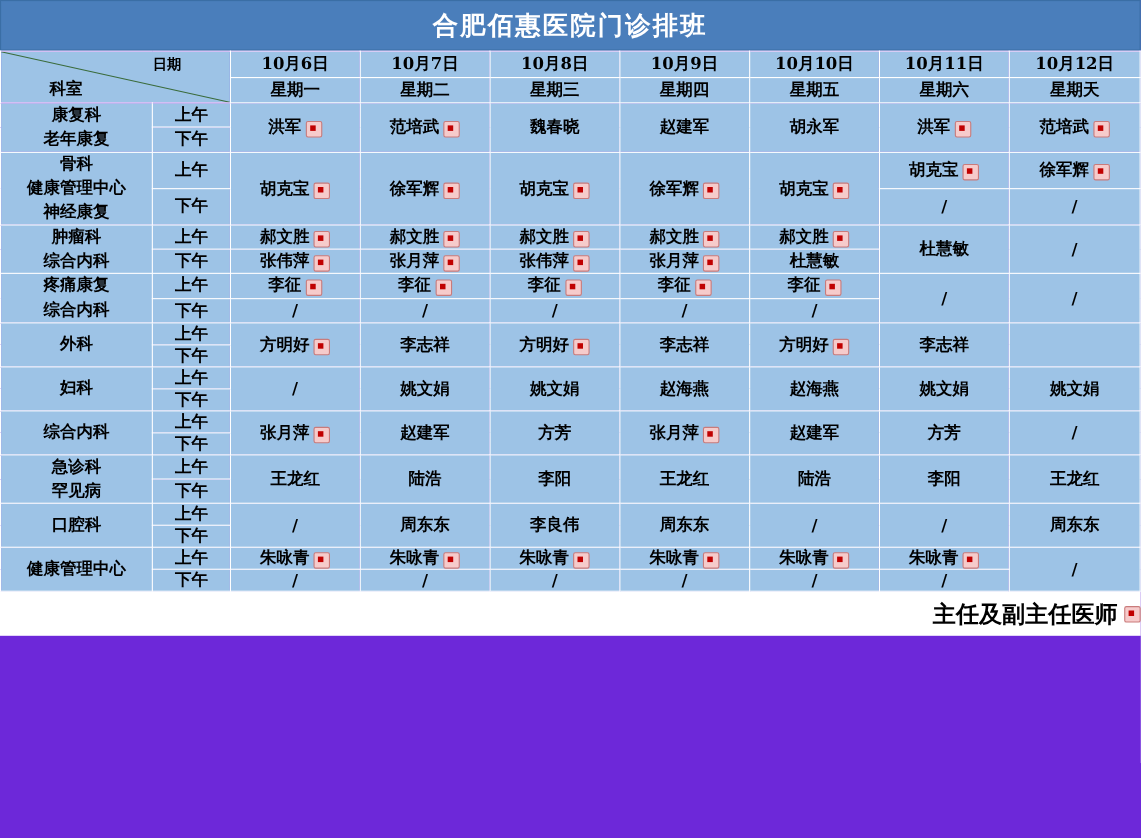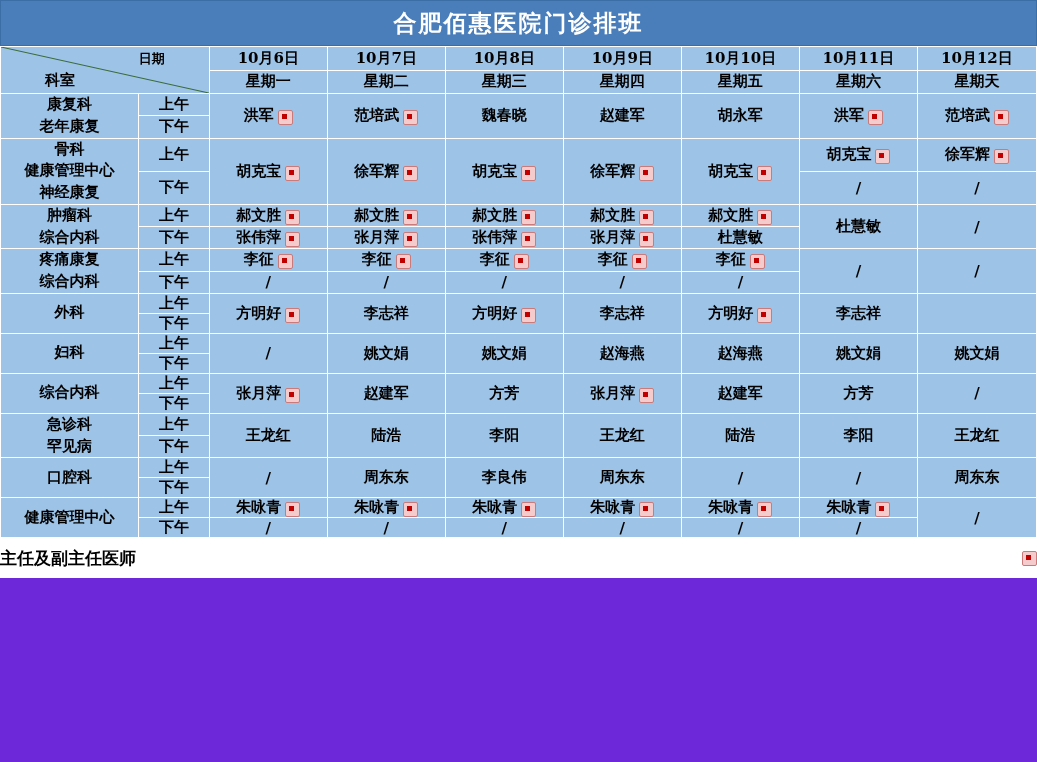--- a/index.html
+++ b/index.html
@@ -82,24 +82,24 @@
     flex:0 0 auto;
   }
   .dot::after{
     content:"";
     position:absolute;left:3px;top:3px;width:5px;height:5px;
     background:#c00000;
   }
   .slash{font-size:15px;}
   .footer{
     height:40px;
-    display:flex;align-items:center;justify-content:space-between;
+    display:flex;align-items:center;justify-content:flex-end;
     gap:6px;
     font-weight:bold;
-    font-size:17px;
+    font-size:21px;
     font-family:"DejaVu Serif","Liberation Serif",serif;
     background:#ffffff;
   }
 </style>
 </head>
 <body>
 
 <div class="sheet">
 
   <div class="title-bar">合肥佰惠医院门诊排班</div>

